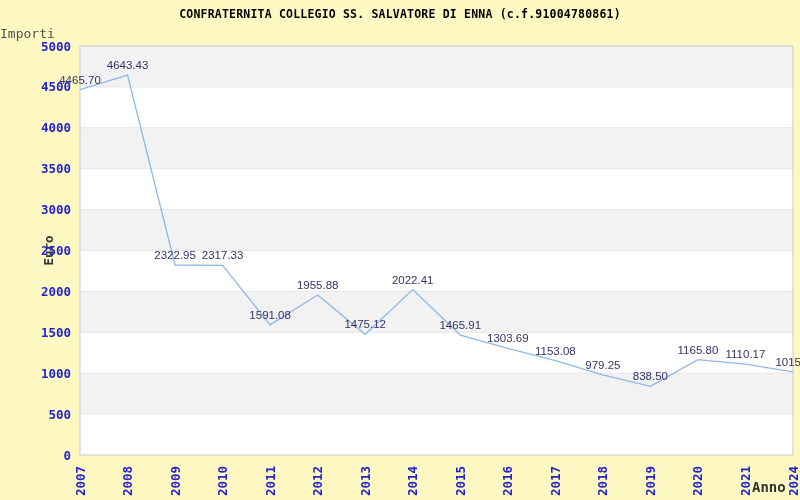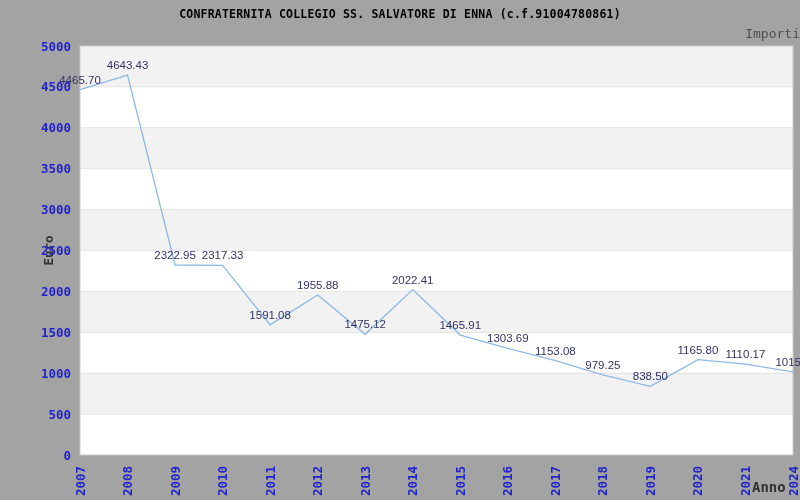--- a/index.html
+++ b/index.html
@@ -1,25 +1,25 @@
 <!DOCTYPE html>
 <html><head>
 <meta charset="utf-8">
 <style>
   html,body{margin:0;padding:0;background:#ffffff;}
   .stage{
-    position:relative;width:800px;height:500px;background:#a3a3a3;
+    position:relative;width:800px;height:500px;background:#fef9c3;
     overflow:hidden;font-family:"DejaVu Sans Mono",monospace;
   }
   .chart-title{
     position:absolute;top:7px;left:0;width:100%;text-align:center;
     font-size:11.5px;font-weight:bold;color:#000000;letter-spacing:0.2px;
   }
   .chart-subtitle{
-    position:absolute;top:26px;left:0;width:100%;text-align:right;
+    position:absolute;top:26px;left:0;width:100%;text-align:left;
     font-size:13px;font-weight:normal;color:#4f4f4f;
   }
   .y-axis-title{
     position:absolute;left:26px;top:243px;width:44px;text-align:center;
     transform:rotate(-90deg);transform-origin:center center;
     font-size:12.5px;font-weight:bold;color:#333333;
   }
   .x-axis-title{
     position:absolute;left:752px;top:479px;
     font-size:14px;font-weight:bold;color:#333333;

